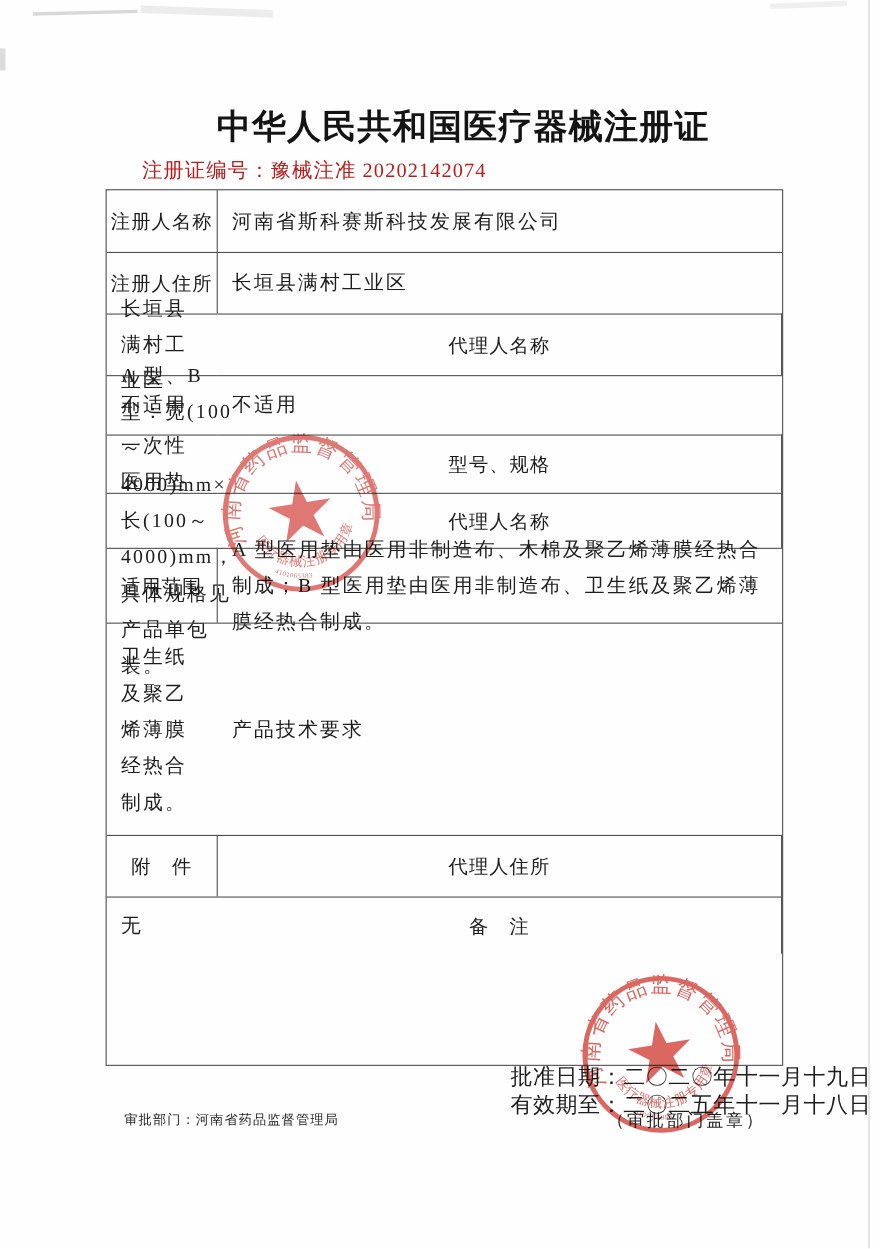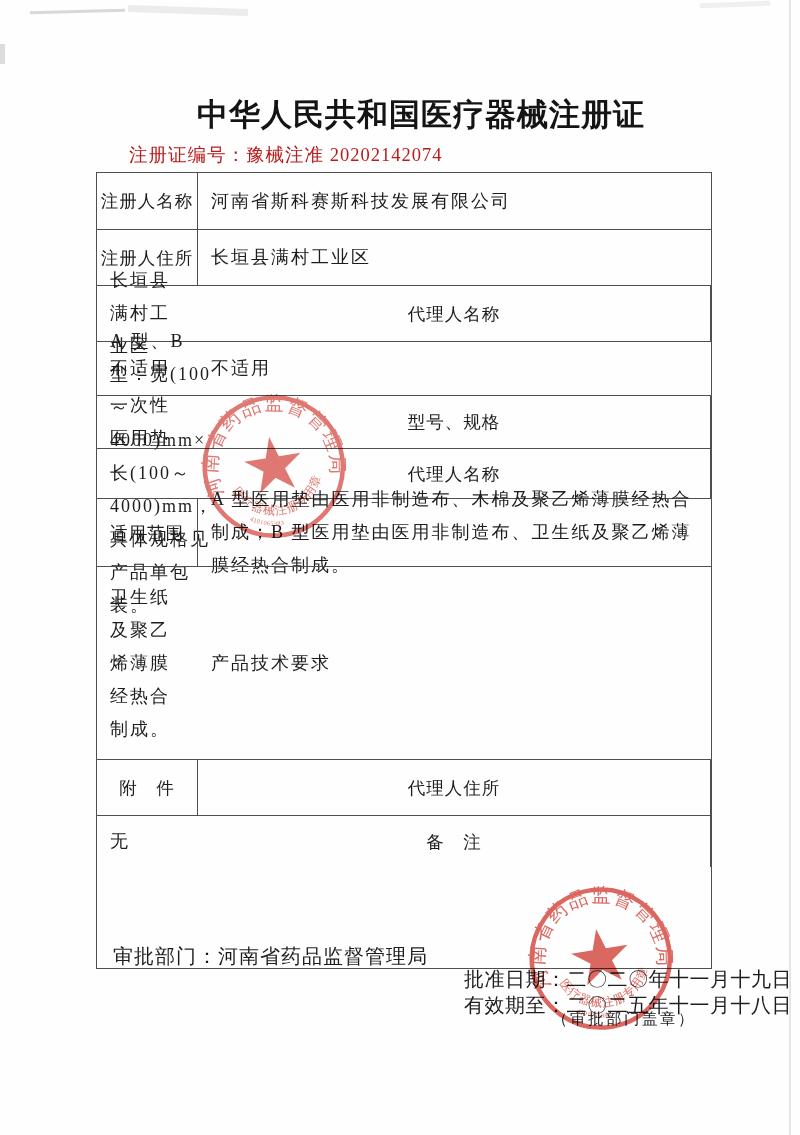--- a/index.html
+++ b/index.html
@@ -33,21 +33,21 @@
     border:1px solid #4f4f4f;box-sizing:border-box;
   }
   .cell{
     border-top:1px solid #4f4f4f;display:flex;align-items:center;
     font-size:18px;color:#1d1d1d;letter-spacing:2px;box-sizing:border-box;
   }
   .cell.r0{border-top:none;}
   .lbl{border-right:1px solid #4f4f4f;justify-content:center;font-size:17.5px;letter-spacing:1px;text-align:center;}
   .val{padding:3px 12px 3px 13px;line-height:33px;}
 
-  .footer-left{position:absolute;left:113px;top:943px;font-size:20px;color:#1d1d1d;letter-spacing:1px;}
+  .footer-left{position:absolute;left:113px;top:1010px;font-size:12px;color:#1d1d1d;letter-spacing:1px;}
   .footer-right{position:absolute;left:464px;top:966px;font-size:20px;line-height:26px;color:#1d1d1d;letter-spacing:.5px;}
   .seal-note{position:absolute;left:537px;top:1009px;font-size:15.5px;letter-spacing:2.5px;color:#1d1d1d;margin-left:15px;}
 
   .stamp{position:absolute;width:150px;height:158px;mix-blend-mode:multiply;color:#d7524b;}
   .stamp text{fill:currentColor;}
   .stamp .ring{stroke:currentColor;fill:none;stroke-width:6;}
   .stamp .star{fill:currentColor;}
   .stamp .arc-top{font-size:26px;letter-spacing:3px;}
   .stamp .arc-bot{font-size:16px;letter-spacing:1px;}
   .stamp .arc-num{font-size:8.5px;letter-spacing:.5px;}

